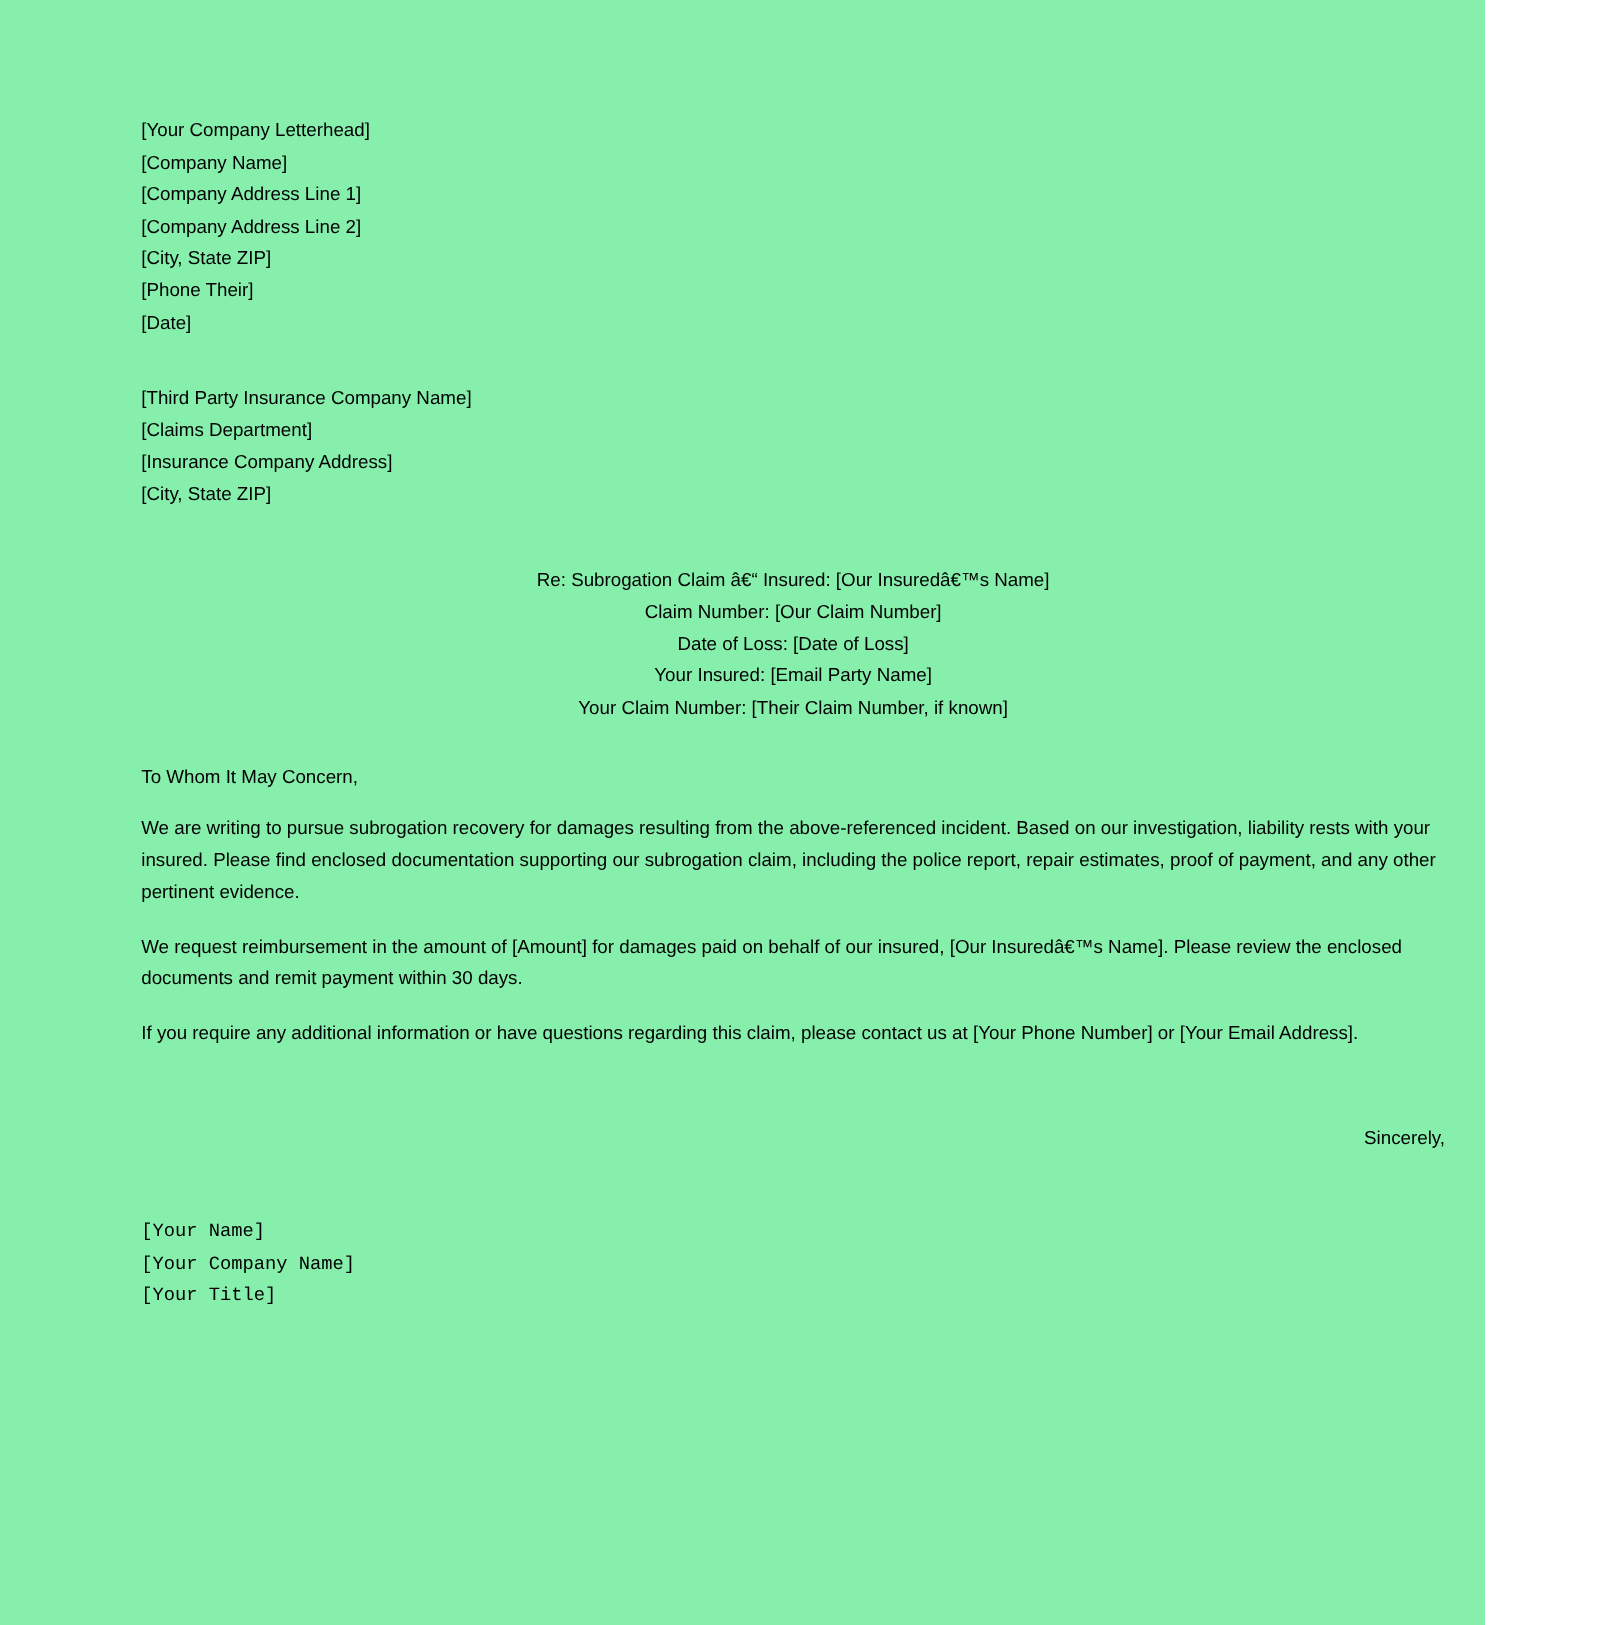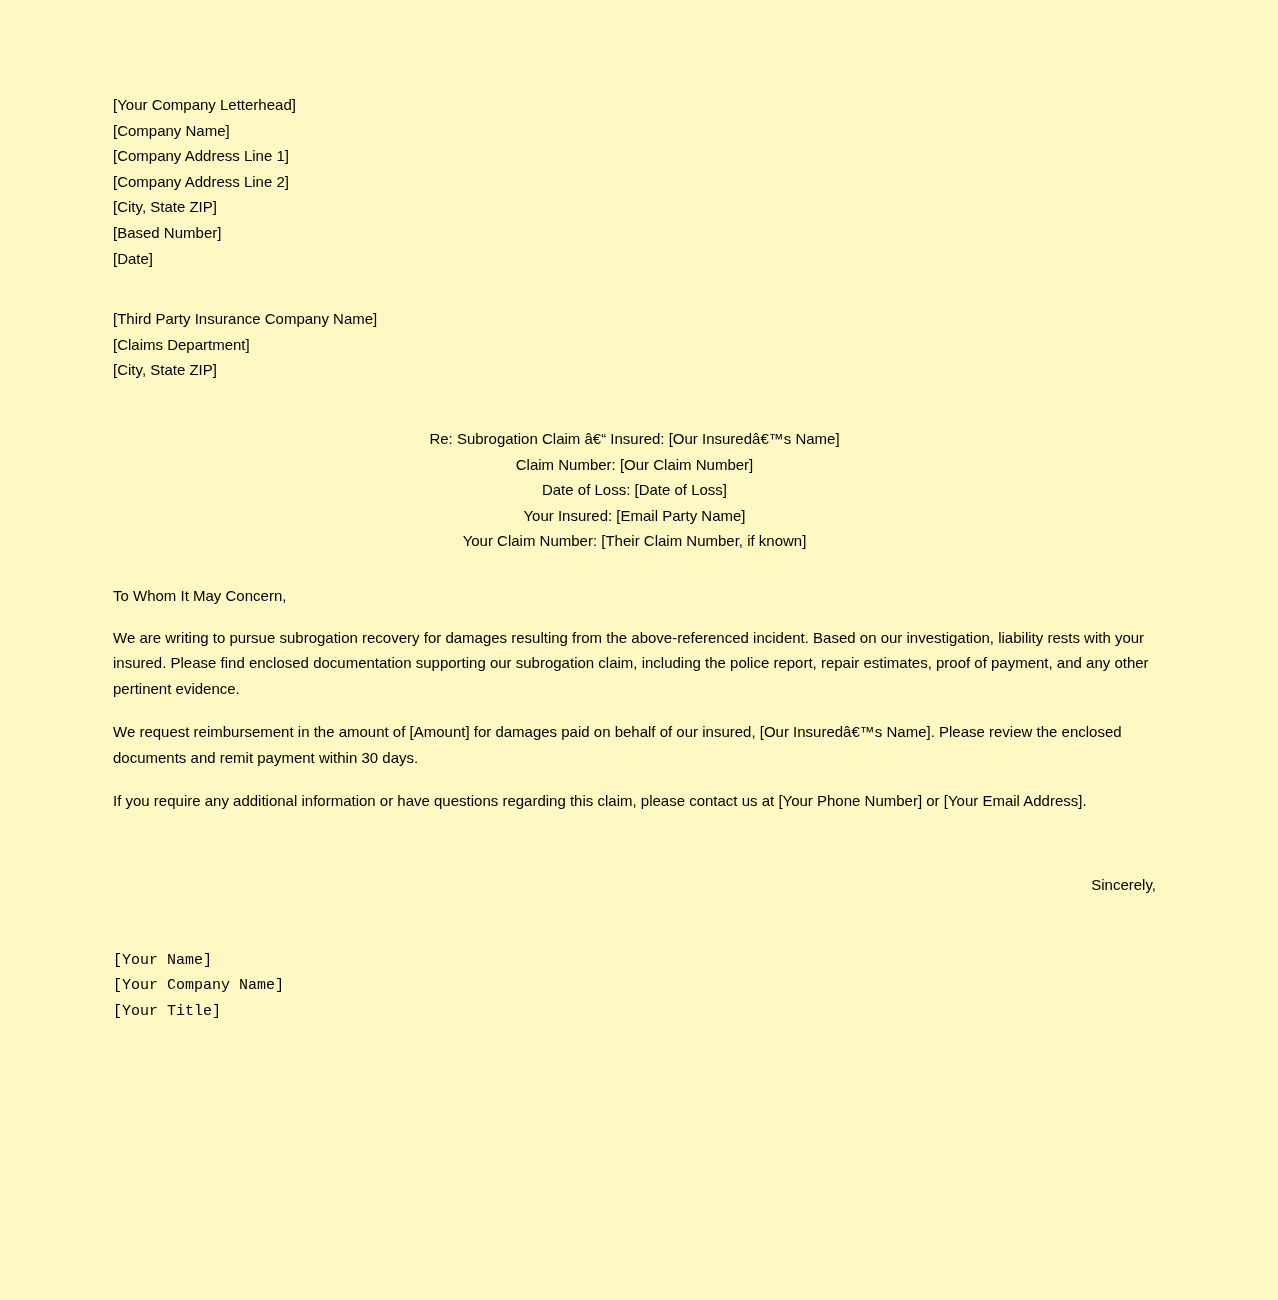--- a/index.html
+++ b/index.html
@@ -10,24 +10,24 @@
   }
   body {
     width: 1278px;
     height: 1300px;
     font-family: "Liberation Sans", sans-serif;
     color: #000000;
     -webkit-font-smoothing: antialiased;
   }
   .page {
     box-sizing: border-box;
-    width: 1278px;
+    width: 1188px;
     height: 1300px;
     padding: 92px 122px 0 113px;
-    background: #fef9c3;
+    background: #86efac;
   }
   .doc {
     width: 1043px;
     font-size: 15px;
     line-height: 25.6px;
   }
   .block {
     margin: 0 0 25px 0;
   }
   .line {
@@ -55,27 +55,28 @@
 
 <div class="page">
   <div class="doc">
 
     <div class="block sender-block">
       <div class="line">[Your Company Letterhead]</div>
       <div class="line">[Company Name]</div>
       <div class="line">[Company Address Line 1]</div>
       <div class="line">[Company Address Line 2]</div>
       <div class="line">[City, State ZIP]</div>
-      <div class="line">[Based Number]</div>
+      <div class="line">[Phone Their]</div>
       <div class="line">[Date]</div>
     </div>
 
     <div class="block recipient-block">
       <div class="line">[Third Party Insurance Company Name]</div>
       <div class="line">[Claims Department]</div>
+      <div class="line">[Insurance Company Address]</div>
       <div class="line">[City, State ZIP]</div>
     </div>
 
     <div class="block reference-block">
       <div class="line">Re: Subrogation Claim â€“ Insured: [Our Insuredâ€™s Name]</div>
       <div class="line">Claim Number: [Our Claim Number]</div>
       <div class="line">Date of Loss: [Date of Loss]</div>
       <div class="line">Your Insured: [Email Party Name]</div>
       <div class="line">Your Claim Number: [Their Claim Number, if known]</div>
     </div>

